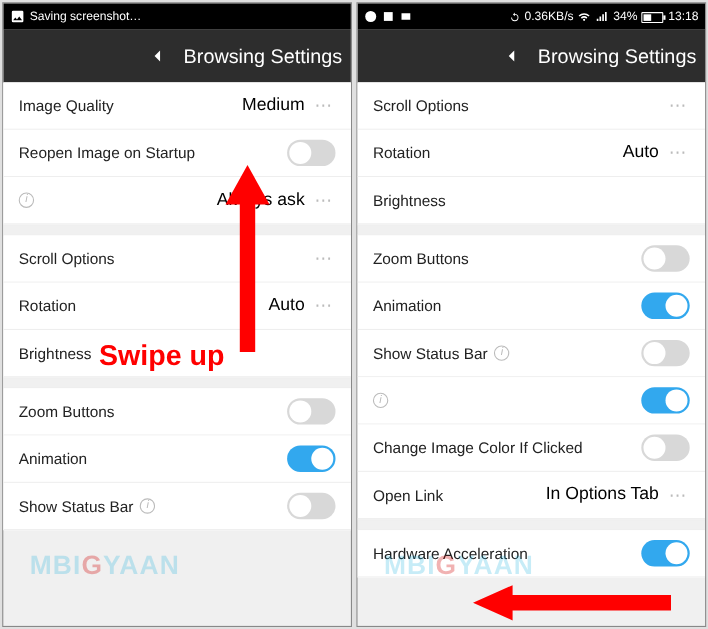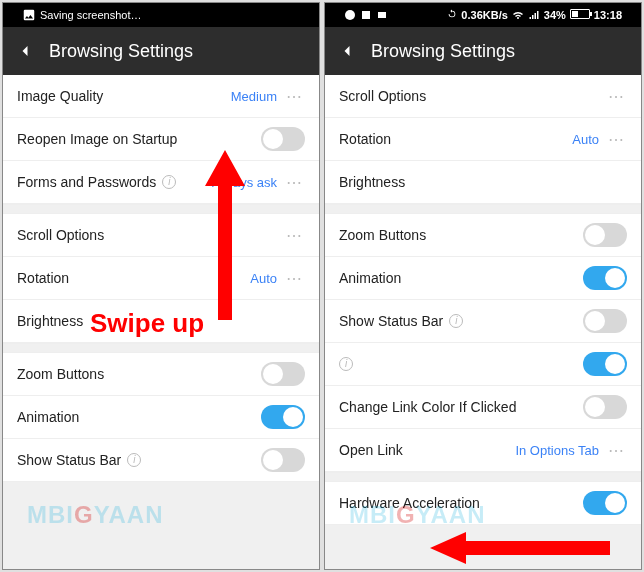--- a/index.html
+++ b/index.html
@@ -22,35 +22,36 @@
   }
   .frame-left { left: 2px; }
   .frame-right { right: 2px; }
   .statusbar {
     height: 24px;
     background: #000;
     color: #fff;
     font-size: 11px;
     display: flex;
     align-items: center;
-    padding: 0 19px;
+    padding: 0 6px;
     justify-content: space-between;
   }
   .statusbar .sb-left { display:flex; align-items:center; gap:4px;}
-  .statusbar .sb-right { display:flex; align-items:flex-start; gap:4px;font-weight:bold;}
+  .statusbar .sb-right { display:flex; align-items:flex-end; gap:4px;}
   .statusbar svg { fill:#fff; }
   .titlebar {
     height: 48px;
     background: #2d2d2d;
     color: #fff;
     display: flex;
     align-items: center;
     padding: 0 8px;
     font-size: 18px;
     font-weight: 400;
+    justify-content: flex-end;
   }
   .back-btn {
     width: 28px; height: 28px;
     display:flex; align-items:center; justify-content:center;
     margin-right: 10px;
     cursor:pointer;
   }
   .list {
     background: #fff;
   }
@@ -60,22 +61,22 @@
     align-items: center;
     padding: 0 14px;
     border-bottom: 1px solid #eee;
     font-size: 14px;
     color: #222;
     position: relative;
     background:#fff;
   }
   .row .label { flex: 1; display:flex; align-items:center; gap:6px;}
   .row .value {
-    color: #3b82f6;
-    font-size: 13px;
+    color: #000000;
+    font-size: 16px;
     margin-right: 8px;
   }
   .dots {
     color: #bbb;
     font-size: 16px;
     letter-spacing: 2px;
     width: 20px;
     text-align: center;
   }
   .toggle {
@@ -172,21 +173,20 @@
       <div class="row">
         <div class="label">
           <span>Reopen Image on Startup</span>
         </div>
         <div class="toggle off">
           <div class="knob"></div>
         </div>
       </div>
       <div class="row">
         <div class="label">
-          <span>Forms and Passwords</span>
           <span class="info-icon">i</span>
         </div>
         <span class="value">Always ask</span>
         <span class="dots">⋯</span>
       </div>
       <div class="section-gap"></div>
       <div class="row">
         <div class="label">
           <span>Scroll Options</span>
         </div>
@@ -321,21 +321,21 @@
       <div class="row">
         <div class="label">
           <span class="info-icon">i</span>
         </div>
         <div class="toggle on">
           <div class="knob"></div>
         </div>
       </div>
       <div class="row">
         <div class="label">
-          <span>Change Link Color If Clicked</span>
+          <span>Change Image Color If Clicked</span>
         </div>
         <div class="toggle off">
           <div class="knob"></div>
         </div>
       </div>
       <div class="row">
         <div class="label">
           <span>Open Link</span>
         </div>
         <span class="value">In Options Tab</span>

